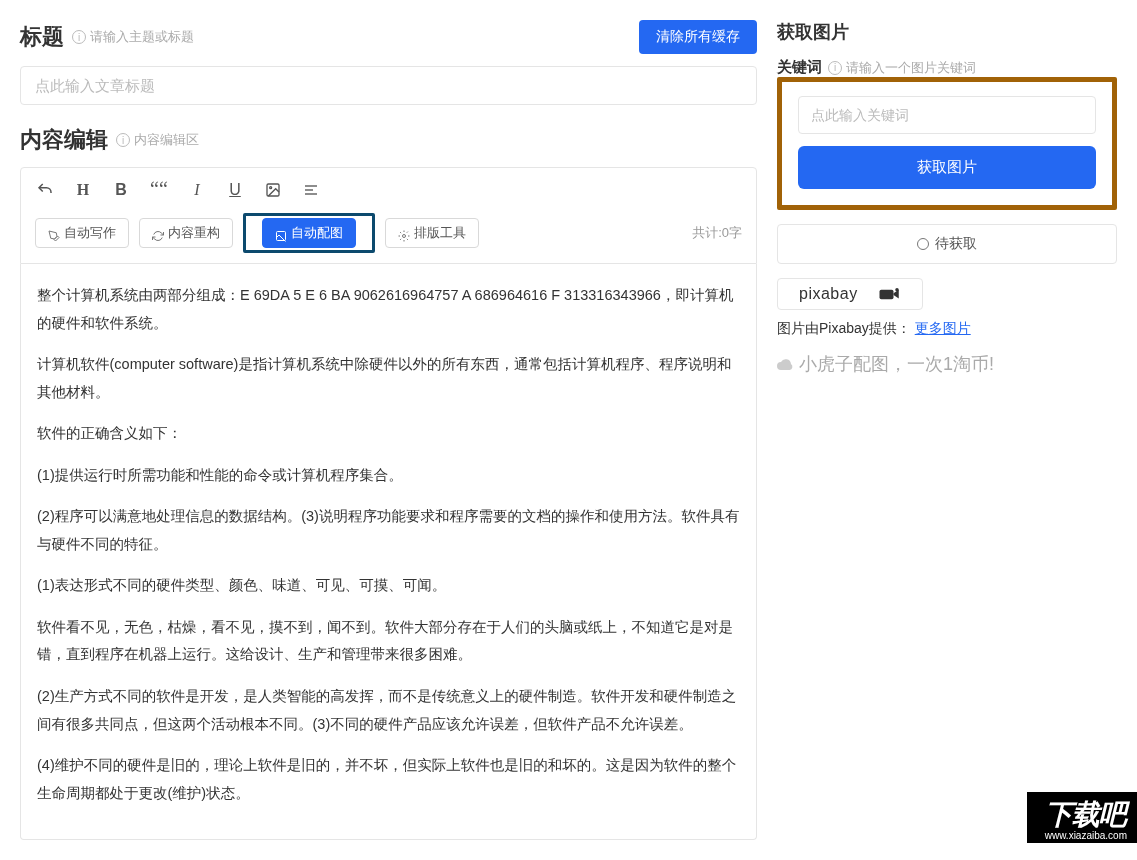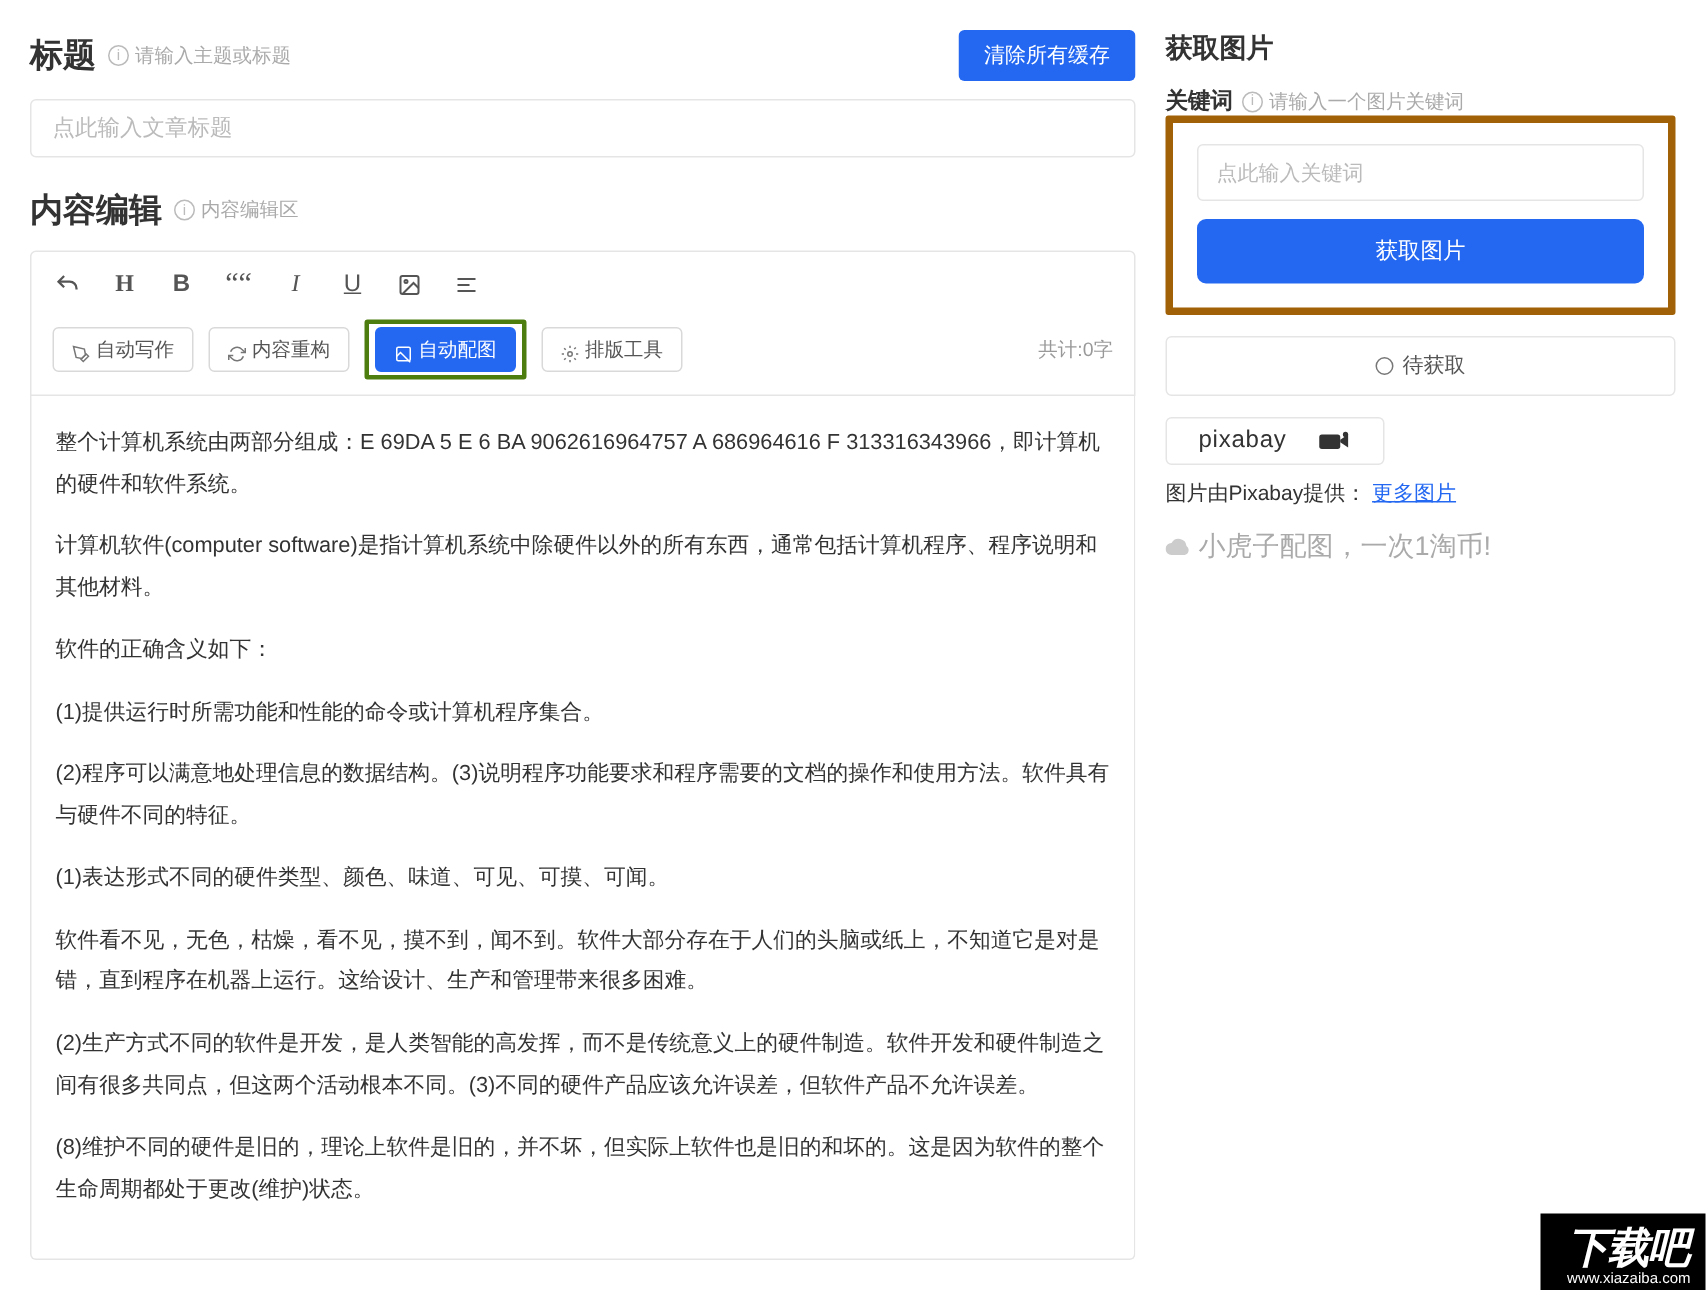--- a/index.html
+++ b/index.html
@@ -19,21 +19,21 @@
 
 .title-input { width: 100%; padding: 10px 14px; border: 1px solid #e5e5e5; border-radius: 4px; font-size: 15px; color: #8b5cf6; outline: none; margin-bottom: 20px; }
 .title-input::placeholder { color: #bbb; }
 
 .editor-toolbar { border: 1px solid #e5e5e5; border-radius: 4px 4px 0 0; padding: 10px 14px; display: flex; flex-direction: column; gap: 12px; }
 .format-row { display: flex; gap: 18px; align-items: center; }
 .format-btn { color: #555; cursor: pointer; font-size: 16px; display: inline-flex; align-items: center; justify-content: center; width: 20px; }
 .action-row { display: flex; gap: 10px; align-items: center; }
 .tool-btn { border: 1px solid #d9d9d9; background: #fff; border-radius: 4px; padding: 5px 12px; color: #555; font-size: 13px; cursor: pointer; display: inline-flex; align-items: flex-end; gap: 4px; }
 .tool-btn-active { background: #2468f2; color: #fff; border-color: #2468f2; }
-.highlight-box { border: 3px solid #4d7c0f; border-radius: 2px; padding: 2px 4px; display: inline-flex; }
+.highlight-box { border: 3px solid #0c4a6e; border-radius: 2px; padding: 2px 16px; display: inline-flex; }
 .count { color: #999; font-size: 13px; margin-left: auto; }
 
 .editor-body { border: 1px solid #e5e5e5; border-top: none; border-radius: 0 0 4px 4px; padding: 18px 16px; line-height: 1.9; color: #333; font-size: 14.5px; }
 .editor-body p { margin-bottom: 14px; }
 
 .sidebar h3 { font-size: 18px; font-weight: 600; margin-bottom: 14px; }
 .side-section { margin-bottom: 20px; }
 .side-label-row { display: flex; gap: 6px; margin-bottom: 0; }
 .side-label { font-size: 15px; font-weight: 600; }
 
@@ -47,21 +47,21 @@
 
 .pixabay-badge { border: 1px solid #e5e5e5; border-radius: 4px; padding: 6px 21px; display: inline-flex; align-items: center; gap: 21px; margin-top: 14px; font-family: Arial; font-size: 16px; letter-spacing: 0.5px; }
 .camera-icon { font-size: 14px; }
 
 .provider-row { margin-top: 10px; font-size: 14px; color: #333; }
 .provider-row a { color: #2468f2; text-decoration: underline; cursor: pointer; }
 
 .cloud-row { margin-top: 14px; color: #aaa; font-size: 18px; display: flex; align-items: center; gap: 6px; }
 .cloud-icon { font-size: 14px; }
 
-.watermark { position: fixed; bottom: 0; right: 0; background: #000; color: #fff; padding: 4px 10px 2px 18px; font-family: "SimHei", sans-serif; }
+.watermark { position: fixed; bottom: 17px; right: 0; background: #000; color: #fff; padding: 4px 10px 2px 18px; font-family: "SimHei", sans-serif; }
 .watermark .big { font-size: 28px; font-weight: bold; font-style: italic; letter-spacing: -1px; }
 .watermark .url { font-size: 10px; display: block; text-align: right; margin-top: -4px; }
 
 svg { display: block; }
 </style>
 </head>
 <body>
 
 <div class="container">
   <div class="main">
@@ -153,21 +153,21 @@
 
     <div class="editor-body">
       <p>整个计算机系统由两部分组成：E 69DA 5 E 6 BA 9062616964757 A 686964616 F 313316343966，即计算机的硬件和软件系统。</p>
       <p>计算机软件(computer software)是指计算机系统中除硬件以外的所有东西，通常包括计算机程序、程序说明和其他材料。</p>
       <p>软件的正确含义如下：</p>
       <p>(1)提供运行时所需功能和性能的命令或计算机程序集合。</p>
       <p>(2)程序可以满意地处理信息的数据结构。(3)说明程序功能要求和程序需要的文档的操作和使用方法。软件具有与硬件不同的特征。</p>
       <p>(1)表达形式不同的硬件类型、颜色、味道、可见、可摸、可闻。</p>
       <p>软件看不见，无色，枯燥，看不见，摸不到，闻不到。软件大部分存在于人们的头脑或纸上，不知道它是对是错，直到程序在机器上运行。这给设计、生产和管理带来很多困难。</p>
       <p>(2)生产方式不同的软件是开发，是人类智能的高发挥，而不是传统意义上的硬件制造。软件开发和硬件制造之间有很多共同点，但这两个活动根本不同。(3)不同的硬件产品应该允许误差，但软件产品不允许误差。</p>
-      <p>(8)维护不同的硬件是旧的，理论上软件是旧的，并不坏，但实际上软件也是旧的和坏的。这是因为软件的整个生命周期都处于更改(维护)状态。</p>
+      <p>(4)维护不同的硬件是旧的，理论上软件是旧的，并不坏，但实际上软件也是旧的和坏的。这是因为软件的整个生命周期都处于更改(维护)状态。</p>
     </div>
 
   </div>
 
   <div class="sidebar">
     <h3>获取图片</h3>
 
     <div class="side-section">
       <div class="side-label-row">
         <span class="side-label">关键词</span>

